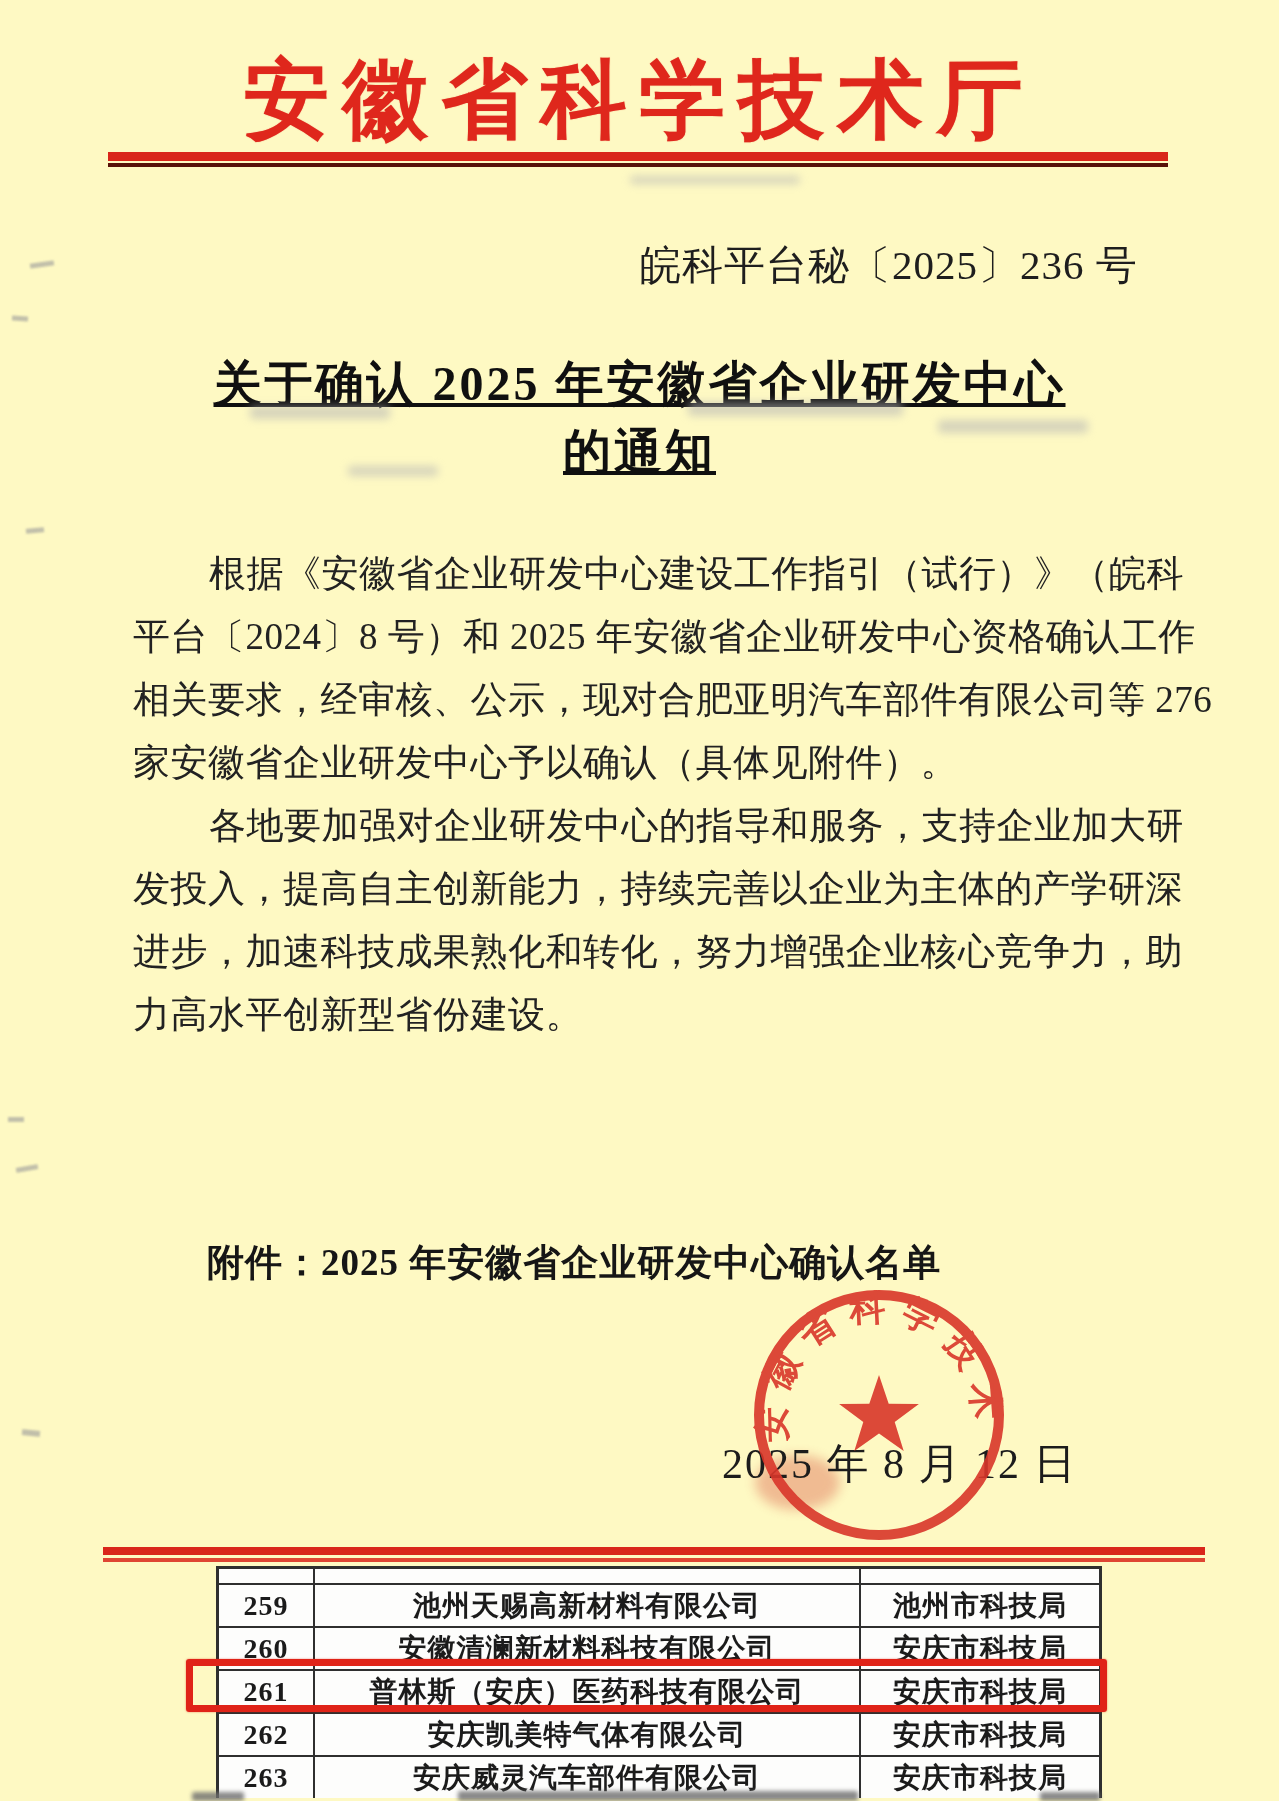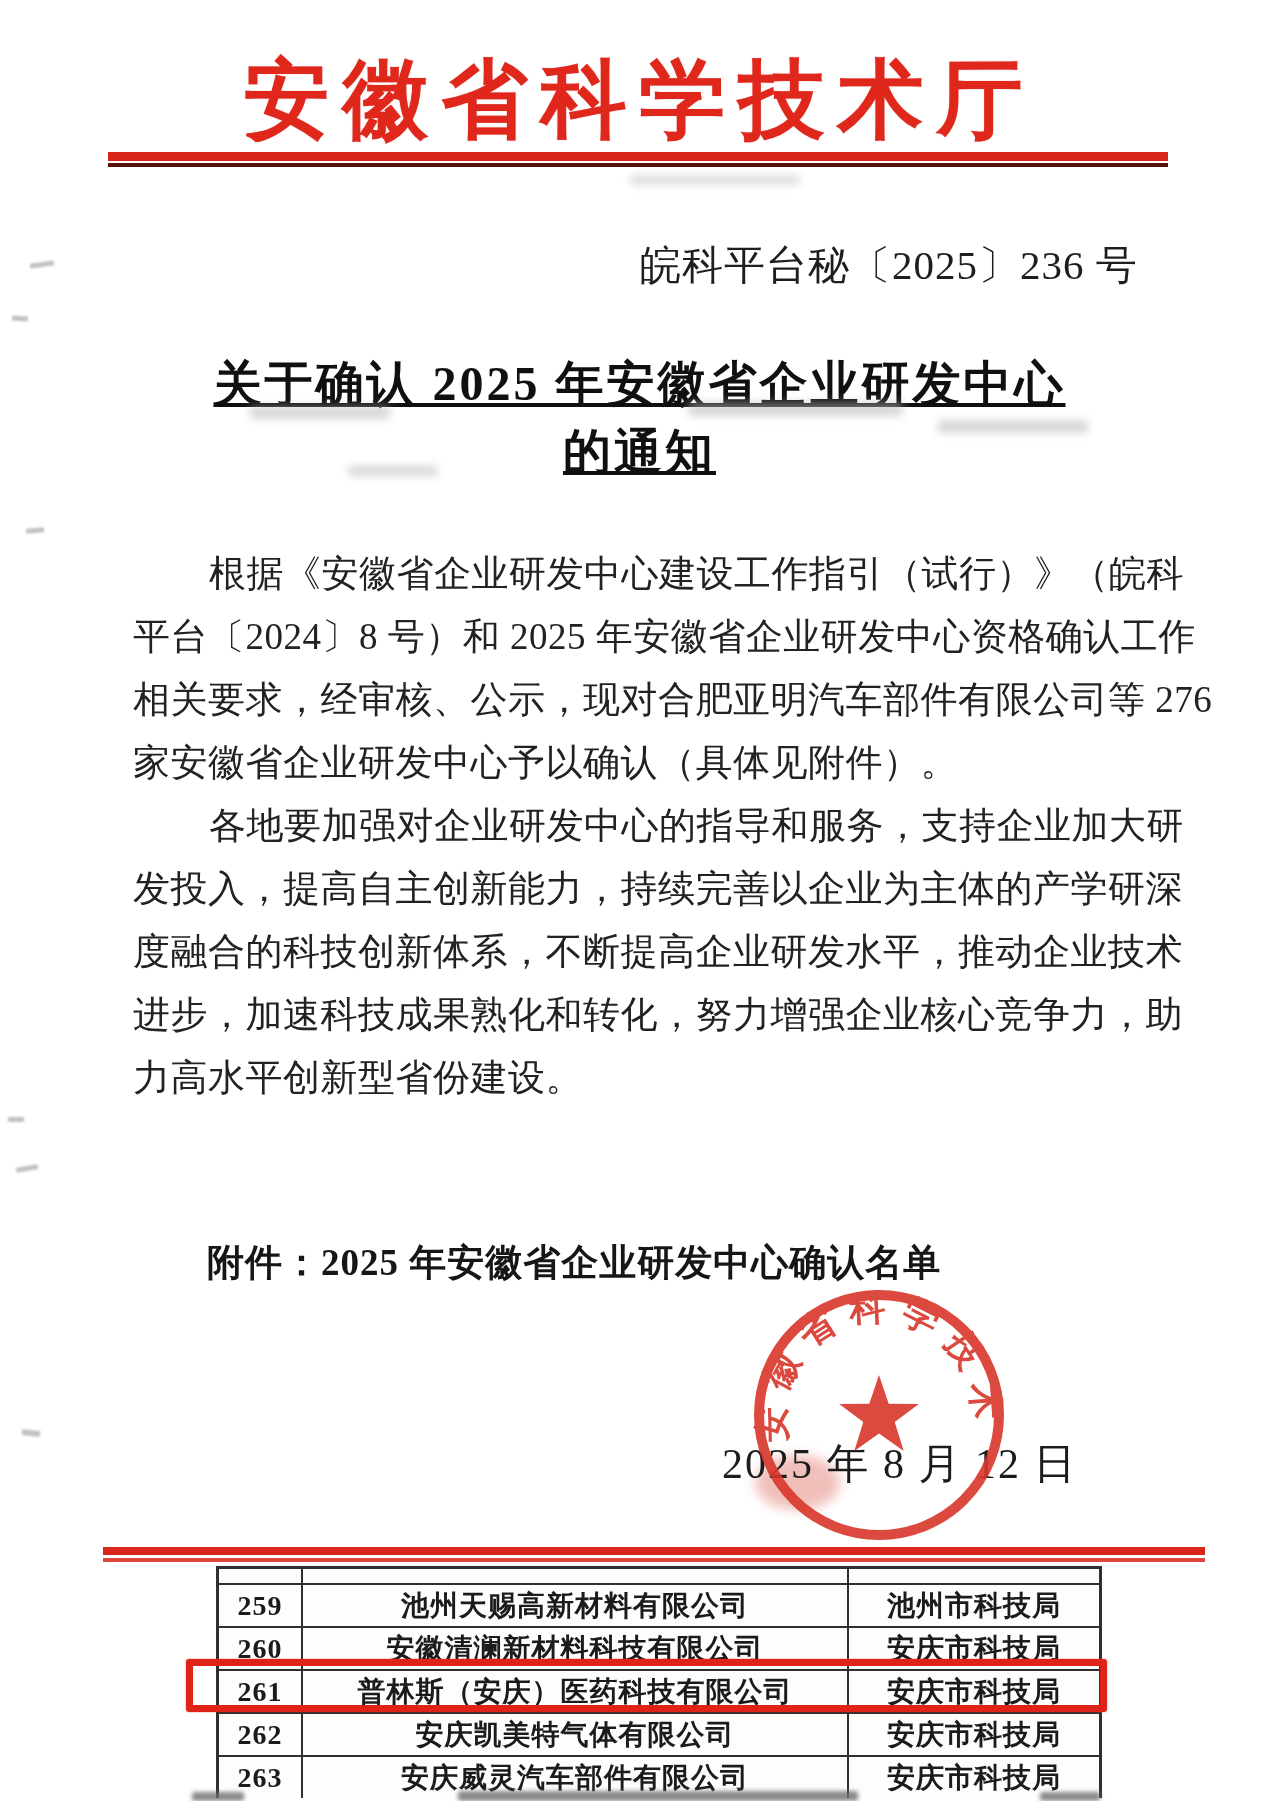--- a/index.html
+++ b/index.html
@@ -1,18 +1,18 @@
 <!DOCTYPE html>
 <html><head>
 <meta charset="utf-8">
 <style>
   html,body{margin:0;padding:0;background:#e9e9e9;}
   #page{
     position:relative;width:1279px;height:1801px;margin:0 auto;
-    background:#ffffff;overflow:hidden;
+    background:#fef9c3;overflow:hidden;
     font-family:"Liberation Serif","DejaVu Serif",serif;
     color:#232323;
   }
   
   .agency{
     position:absolute;top:42px;left:0;width:1279px;
     text-align:center;font-size:86px;font-weight:900;
     color:#df271c;letter-spacing:13px;white-space:nowrap;
     text-shadow:0 0 1px rgba(223,39,28,.55);
   }
@@ -52,21 +52,21 @@
     position:absolute;left:216px;top:1566px;width:886px;
     border:3px solid #2f2f2f;border-bottom:none;box-sizing:border-box;
     background:#fdfdfc;
   }
   .trow{display:flex;height:41px;border-top:2px solid #2f2f2f;}
   .trow.sliver{height:14px;border-top:none;}
   .tcell{box-sizing:border-box;border-right:2px solid #2f2f2f;
     display:flex;align-items:center;justify-content:center;
     font-size:28px;font-weight:600;letter-spacing:1px;white-space:nowrap;color:#1b1b1b;overflow:hidden;}
   .tcell:last-child{border-right:none;}
-  .tcell.no{width:84px;text-align:right;}
+  .tcell.no{width:96px;text-align:right;}
   .tcell.company{width:546px;}
   .tcell.bureau{flex:1;}
   .hl-box{
     position:absolute;left:186px;top:1659px;width:921px;height:53px;
     border:7px solid #e02318;border-radius:3px;box-sizing:border-box;z-index:4;
     box-shadow:0 0 2px rgba(224,35,24,.6);
   }
   
   .dash{position:absolute;background:#9a9a9a;filter:blur(1px);opacity:.6;}
   .smudge{position:absolute;background:#b5b5b5;filter:blur(4px);opacity:.55;border-radius:4px;}
@@ -86,21 +86,20 @@
   <div class="title l1">关于确认 2025 年安徽省企业研发中心</div>
   <div class="title l2">的通知</div>
 
   <div class="body-block">
       <div class="body-line indent">根据《安徽省企业研发中心建设工作指引（试行）》（皖科</div>
       <div class="body-line">平台〔2024〕8 号）和 2025 年安徽省企业研发中心资格确认工作</div>
       <div class="body-line">相关要求，经审核、公示，现对合肥亚明汽车部件有限公司等 276</div>
       <div class="body-line">家安徽省企业研发中心予以确认（具体见附件）。</div>
       <div class="body-line indent">各地要加强对企业研发中心的指导和服务，支持企业加大研</div>
       <div class="body-line">发投入，提高自主创新能力，持续完善以企业为主体的产学研深</div>
-      <div class="body-line">度融合的科技创新体系，不断提高企业研发水平，推动企业技术</div>
       <div class="body-line">进步，加速科技成果熟化和转化，努力增强企业核心竞争力，助</div>
       <div class="body-line">力高水平创新型省份建设。</div>
     </div>
 
   <div class="attachment">附件：2025 年安徽省企业研发中心确认名单</div>
 
   <div class="seal-smudge"></div>
   <div class="issue-date">2025 年 8 月 12 日</div>
   <svg class="seal" viewBox="0 0 262 262">
     <defs>

